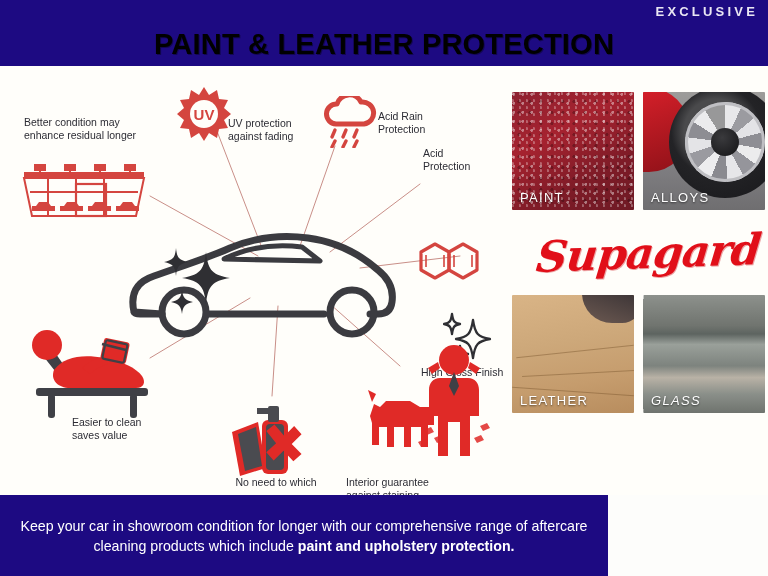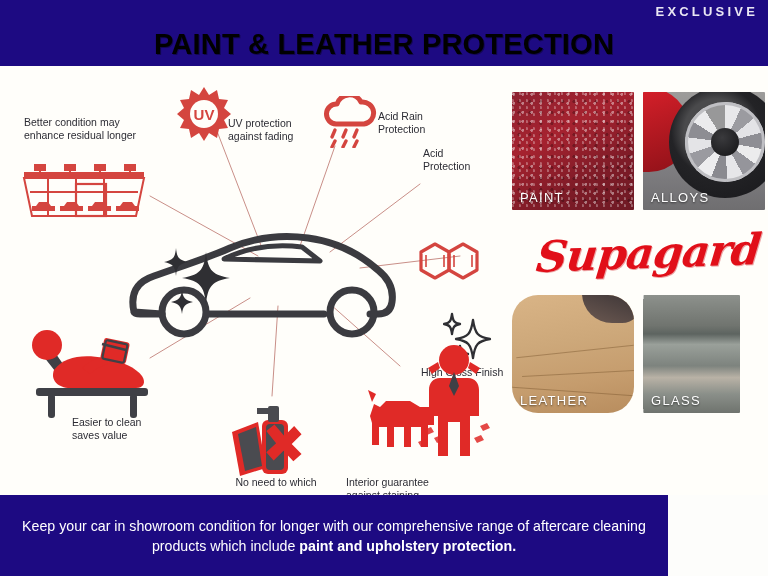--- a/index.html
+++ b/index.html
@@ -12,21 +12,21 @@
              font-weight:700;font-family:"Liberation Sans",sans-serif;}
   .hdr-band{position:absolute;left:0;top:22px;width:768px;height:44px;background:#1d0a82;}
   .hdr-title{position:absolute;left:0;top:22px;width:768px;height:44px;display:flex;align-items:center;
              justify-content:center;color:#000000;font-size:29px;font-weight:700;letter-spacing:.2px;
              font-family:"Liberation Sans",sans-serif;text-shadow:1px 1px 0 rgba(0,0,0,.35);}
 
   
   .canvas{position:absolute;left:0;top:66px;width:768px;height:429px;background:#fffefa;}
 
   
-  .footer{position:absolute;left:0;top:495px;width:668px;height:81px;background:#1d0a82;
+  .footer{position:absolute;left:0;top:495px;width:608px;height:81px;background:#1d0a82;
           display:flex;align-items:center;justify-content:flex-start;}
   .footer p{margin:0;width:720px;text-align:center;color:#fff;font-size:14.2px;line-height:20px;
             font-family:"Liberation Sans",sans-serif;}
   .footer b{font-weight:700;}
 
   
   .lbl{position:absolute;color:#2c2c34;font-size:10.5px;line-height:12.5px;
        font-family:"Liberation Sans",sans-serif;white-space:pre-line;}
 
   
@@ -51,30 +51,30 @@
       background:radial-gradient(circle at 42% 40%,#4a4a4c 0 34%,#232326 48%,#17171a 100%);}
   .alloy-rim{position:absolute;left:42px;top:10px;width:80px;height:80px;border-radius:50%;
       background:conic-gradient(#e8e8ea 0 7%, #9b9ba0 7% 14%, #e3e3e6 14% 21%, #8e8e94 21% 28%,
                  #ececed 28% 35%, #95959b 35% 42%, #e6e6e9 42% 49%, #8a8a90 49% 56%,
                  #ededef 56% 63%, #9a9aa0 63% 70%, #e4e4e7 70% 77%, #8d8d93 77% 84%,
                  #ebebed 84% 91%, #989899 91% 100%);
       box-shadow:inset 0 0 0 3px #bfbfc3;}
   .alloy-hub{position:absolute;left:68px;top:36px;width:28px;height:28px;border-radius:50%;
       background:radial-gradient(circle at 40% 35%,#3a3a3d,#141416);}
   .tile-leather{left:512px;top:295px;width:122px;height:118px;
-      background:linear-gradient(170deg,#d9b486 0%,#cda87a 40%,#c59c6d 72%,#b88d5e 100%);border-radius:26px;}
+      background:linear-gradient(170deg,#d9b486 0%,#cda87a 40%,#c59c6d 72%,#b88d5e 100%);}
   .lth-seam{position:absolute;background:rgba(120,85,45,.45);height:1px;}
   .lth-dark{position:absolute;left:70px;top:-2px;width:60px;height:30px;
       background:linear-gradient(200deg,#3a3335,#6d5a52);border-radius:0 0 20px 30px;}
-  .tile-glass{left:643px;top:295px;width:97px;height:118px;
+  .tile-glass{left:643px;top:295px;width:122px;height:118px;
       background:
         linear-gradient(97deg, rgba(255,255,255,.55) 0 1px, transparent 1px 6px),
         linear-gradient(83deg, rgba(255,255,255,.35) 0 1px, transparent 1px 9px),
         linear-gradient(180deg,#8d918c 0%,#70746f 26%,#5d6460 33%,#9aa09a 42%,
-                        #7d837e 60%,#b9b2a6 70%,#8a8f89 84%,#6f736e 100%);}
+                        #7d837e 60%,#b9b2a6 70%,#8a8f89 84%,#6f736e 100%); font-style: italic;}
 
   
   .supagard{position:absolute;left:534px;top:220px;width:228px;height:66px;
             display:flex;align-items:center;justify-content:center;}
   .supagard span{color:#e10f19;font-size:43px;font-style:italic;font-weight:700;
                  font-family:"DejaVu Serif",serif;letter-spacing:-1px;
                  transform:skewX(-8deg) rotate(-2deg);text-shadow:1px 1px 0 rgba(200,0,10,.35);}
 
   
   .cost{position:absolute;left:624px;top:423px;width:140px;height:52px;background:#1d0a82;

